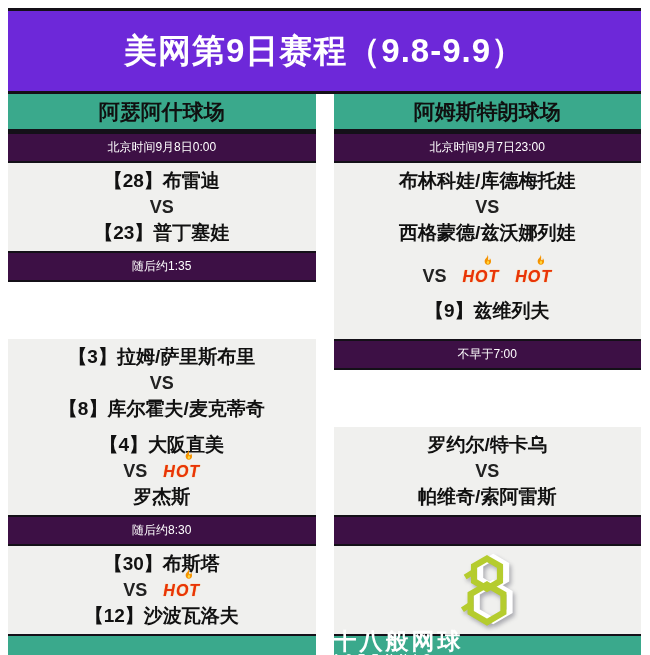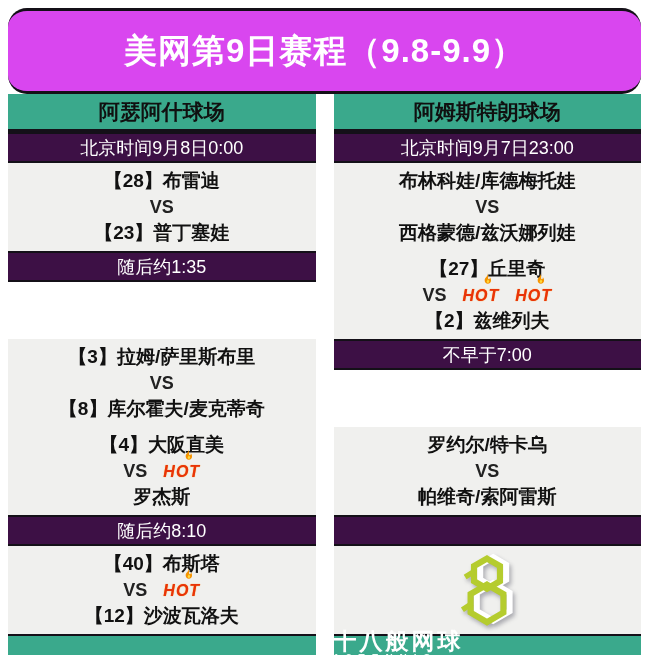--- a/index.html
+++ b/index.html
@@ -1,37 +1,37 @@
 <!DOCTYPE html>
 <html><head>
 <meta charset="utf-8">
 <style>
   * { margin:0; padding:0; box-sizing:border-box; }
   html,body { width:650px; height:655px; background:#ffffff; font-family:"Liberation Sans","DejaVu Sans",sans-serif; }
   .wrap { padding:8px 9px 0 8px; }
 
   .title-bar {
-    height:86px; background:#d946ef;
+    height:86px; background:#6d28d9;
     border-top:3px solid #141018; border-bottom:3px solid #141018;
     color:#ffffff; font-size:33px; font-weight:bold; letter-spacing:1px;
-    display:flex; align-items:center; justify-content:center;border-radius:19px;
+    display:flex; align-items:center; justify-content:center;
   }
 
   .schedule { display:grid; grid-template-columns:1fr 1fr; column-gap:18px; background:#ffffff;border-radius:7px; }
 
   .stadium-header {
     height:38px; background:#3aa98c; border-bottom:3px solid #141018;
     display:flex; align-items:center; justify-content:center;
     font-weight:bold; font-size:21px; color:#101010;
   }
 
   .time {
     height:31px; background:#3d1045;
     border-top:2px solid #141018; border-bottom:2px solid #141018;
-    color:#ffffff; font-size:18px;
+    color:#ffffff; font-size:12px;
     display:flex; align-items:center; justify-content:center;
   }
 
   .match {
     height:88px; background:#f0f0ee; color:#111111;
     display:flex; flex-direction:column; justify-content:space-evenly; align-items:center;
     font-size:19px; font-weight:600; padding:3px 0;
   }
 
   .vs-line { display:flex; align-items:flex-start; justify-content:center; gap:16px; }
@@ -83,39 +83,38 @@
       <div class="player">布林科娃/库德梅托娃</div>
       <div class="vs-line">
         <span class="vs">VS</span>
       </div>
       <div class="player">西格蒙德/兹沃娜列娃</div>
     </div>
 
     <div class="time">随后约1:35</div>
 
     <div class="match">
-      <div class="player">【27】丘里奇</div>
       <div class="vs-line">
         <span class="vs">VS</span>
         <span class="hot">
           <svg class="flame" viewBox="0 0 24 24">
               <path d="M12 1 C13.5 5 8 6.5 8 11 C8 13.8 9.8 16 12.5 16 C15.2 16 17 13.8 17 11 C17 9.3 16.2 7.9 15.2 6.8 C15.6 8.4 15 9.4 14.1 9.4 C13.1 9.4 12.6 8.3 12.9 6.6 C13.2 4.6 12.8 2.9 12 1 Z" fill="#f59300"></path>
               <path d="M12.4 9 C13 10.5 10.8 11 10.8 12.8 C10.8 14 11.6 14.8 12.6 14.8 C13.6 14.8 14.4 14 14.4 12.8 C14.4 11.2 13.2 10.3 12.4 9 Z" fill="#ffd93b"></path>
             </svg>
           <span class="hot-text">HOT</span>
         </span>
         <span class="hot">
           <svg class="flame" viewBox="0 0 24 24">
               <path d="M12 1 C13.5 5 8 6.5 8 11 C8 13.8 9.8 16 12.5 16 C15.2 16 17 13.8 17 11 C17 9.3 16.2 7.9 15.2 6.8 C15.6 8.4 15 9.4 14.1 9.4 C13.1 9.4 12.6 8.3 12.9 6.6 C13.2 4.6 12.8 2.9 12 1 Z" fill="#f59300"></path>
               <path d="M12.4 9 C13 10.5 10.8 11 10.8 12.8 C10.8 14 11.6 14.8 12.6 14.8 C13.6 14.8 14.4 14 14.4 12.8 C14.4 11.2 13.2 10.3 12.4 9 Z" fill="#ffd93b"></path>
             </svg>
           <span class="hot-text">HOT</span>
         </span>
       </div>
-      <div class="player">【2】兹维列夫</div>
+      <div class="player">【9】兹维列夫</div>
     </div>
     <div class="match">
       <div class="player">【3】拉姆/萨里斯布里</div>
       <div class="vs-line">
         <span class="vs">VS</span>
       </div>
       <div class="player">【8】库尔霍夫/麦克蒂奇</div>
     </div>
 
     <div class="time">不早于7:00</div>
@@ -135,25 +134,25 @@
       <div class="player">罗杰斯</div>
     </div>
     <div class="match">
       <div class="player">罗约尔/特卡乌</div>
       <div class="vs-line">
         <span class="vs">VS</span>
       </div>
       <div class="player">帕维奇/索阿雷斯</div>
     </div>
 
-    <div class="time">随后约8:10</div>
+    <div class="time">随后约8:30</div>
     <div class="time"></div>
 
     <div class="match">
-      <div class="player">【40】布斯塔</div>
+      <div class="player">【30】布斯塔</div>
       <div class="vs-line">
         <span class="vs">VS</span>
         <span class="hot">
           <svg class="flame" viewBox="0 0 24 24">
               <path d="M12 1 C13.5 5 8 6.5 8 11 C8 13.8 9.8 16 12.5 16 C15.2 16 17 13.8 17 11 C17 9.3 16.2 7.9 15.2 6.8 C15.6 8.4 15 9.4 14.1 9.4 C13.1 9.4 12.6 8.3 12.9 6.6 C13.2 4.6 12.8 2.9 12 1 Z" fill="#f59300"></path>
               <path d="M12.4 9 C13 10.5 10.8 11 10.8 12.8 C10.8 14 11.6 14.8 12.6 14.8 C13.6 14.8 14.4 14 14.4 12.8 C14.4 11.2 13.2 10.3 12.4 9 Z" fill="#ffd93b"></path>
             </svg>
           <span class="hot-text">HOT</span>
         </span>
       </div>

